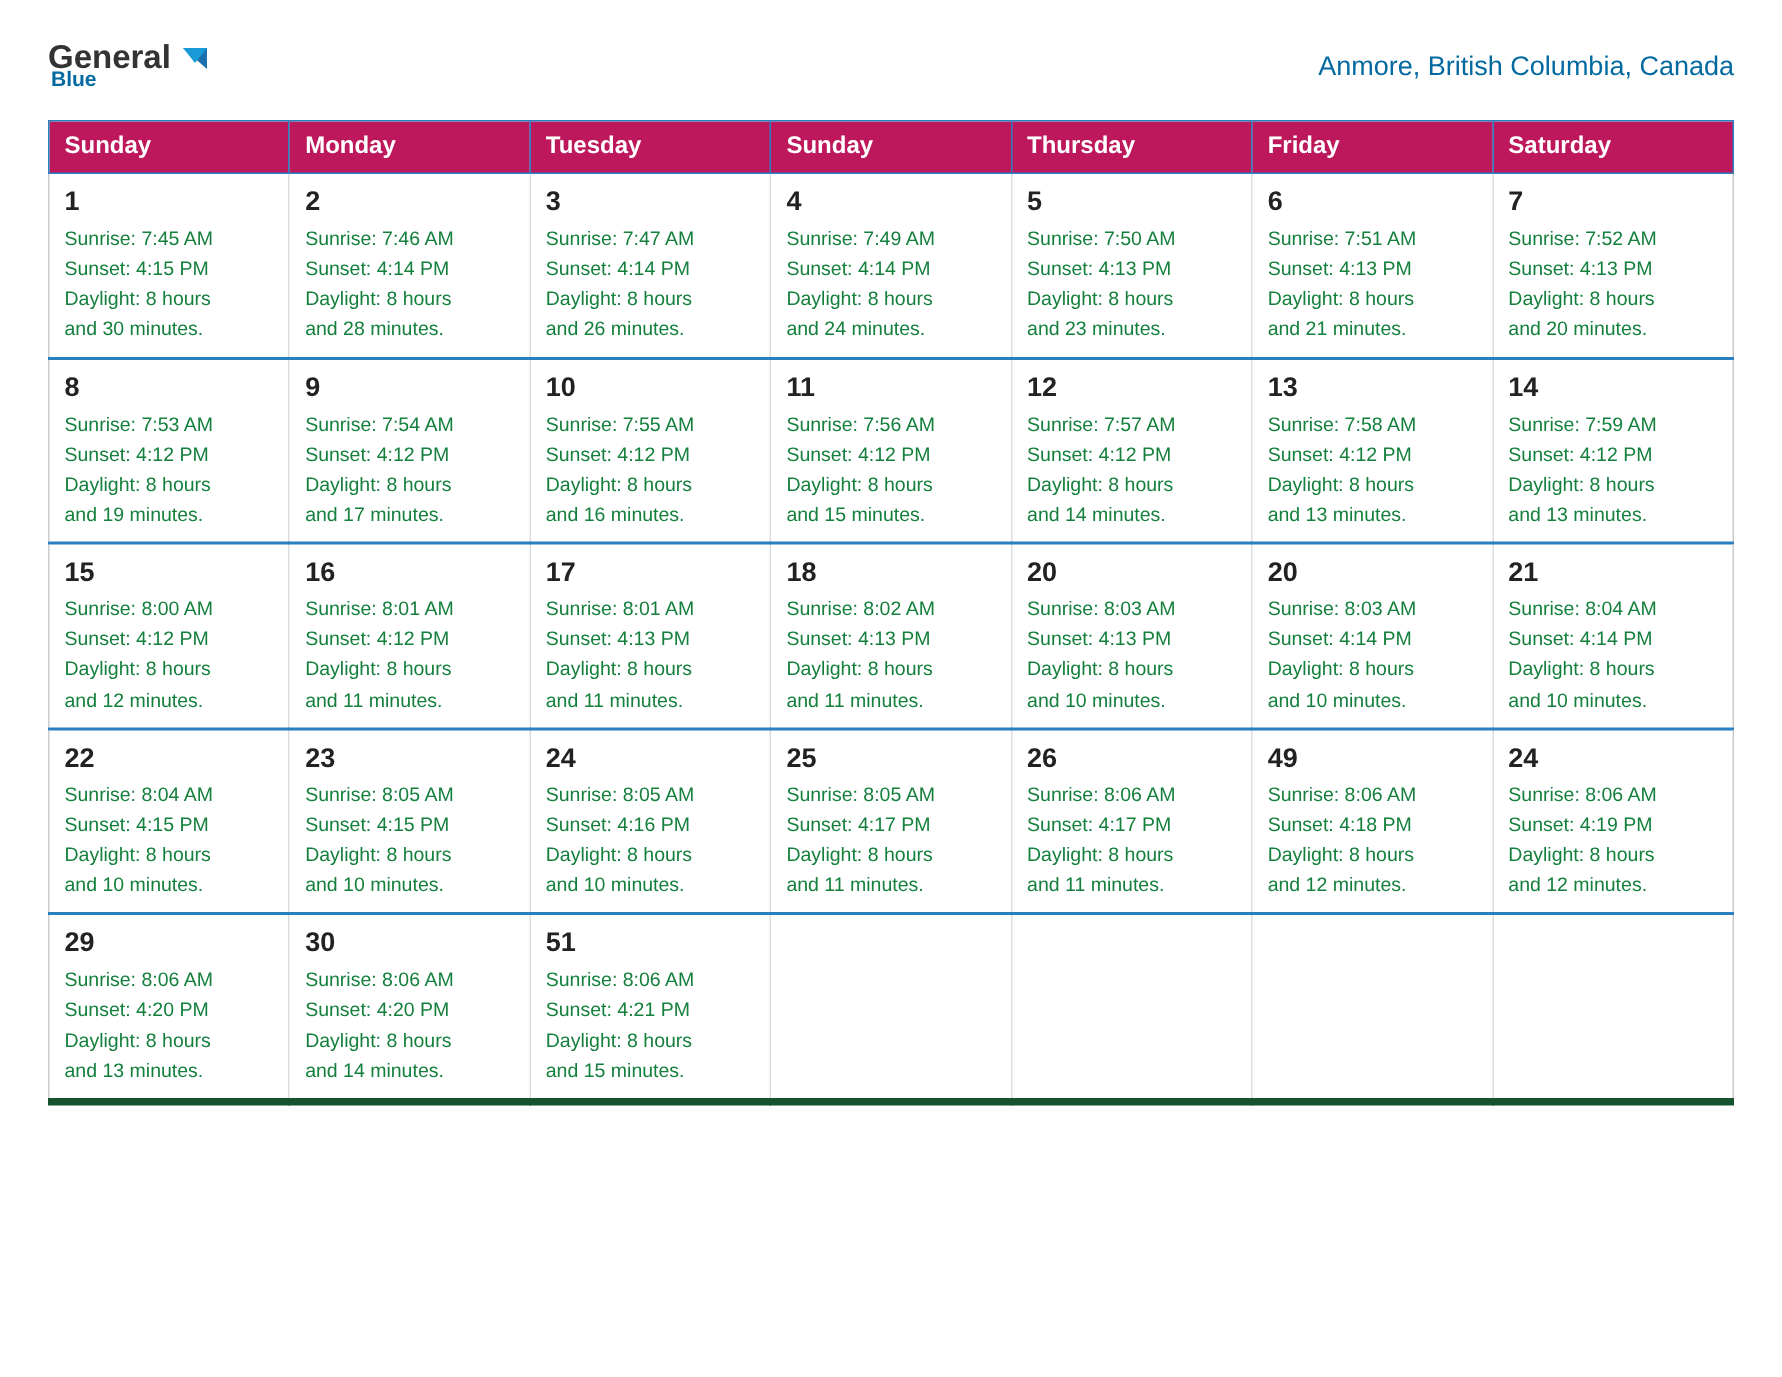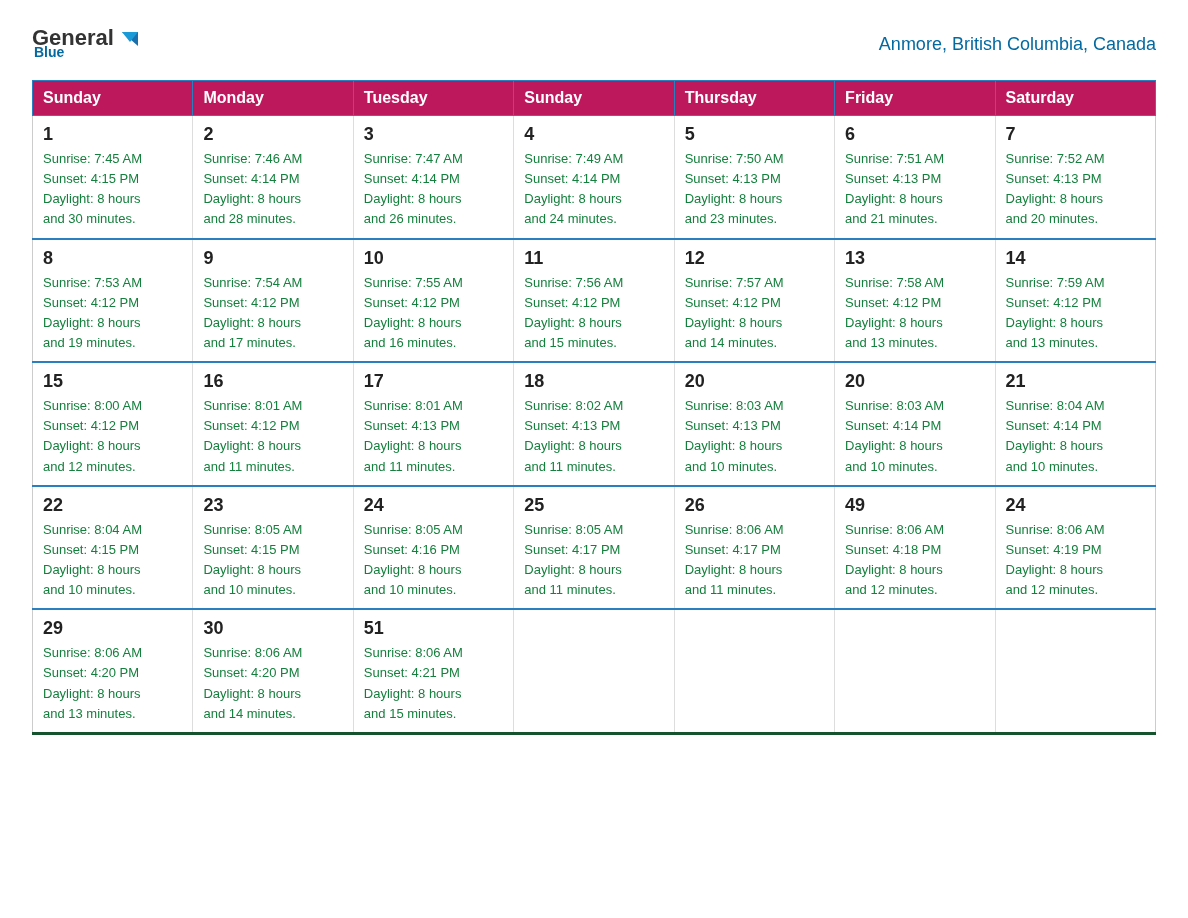--- a/index.html
+++ b/index.html
@@ -84,21 +84,21 @@
     }
     .day-info {
       font-size: 13px;
       color: #15803d;
       line-height: 1.55;
     }
     .empty-cell {
       background: #fff;
     }
     tbody tr:last-child {
-      border-bottom: 3px solid #14532d;
+      border-bottom: 5px solid #14532d;
     }
   </style>
 </head>
 <body>
 
 <div class="header">
   <div class="logo">
     <div style="display:flex; flex-direction:column; align-items:flex-start;">
       <div style="display:flex; align-items:center; gap:2px;">
         <span class="logo-text-general">General</span>

